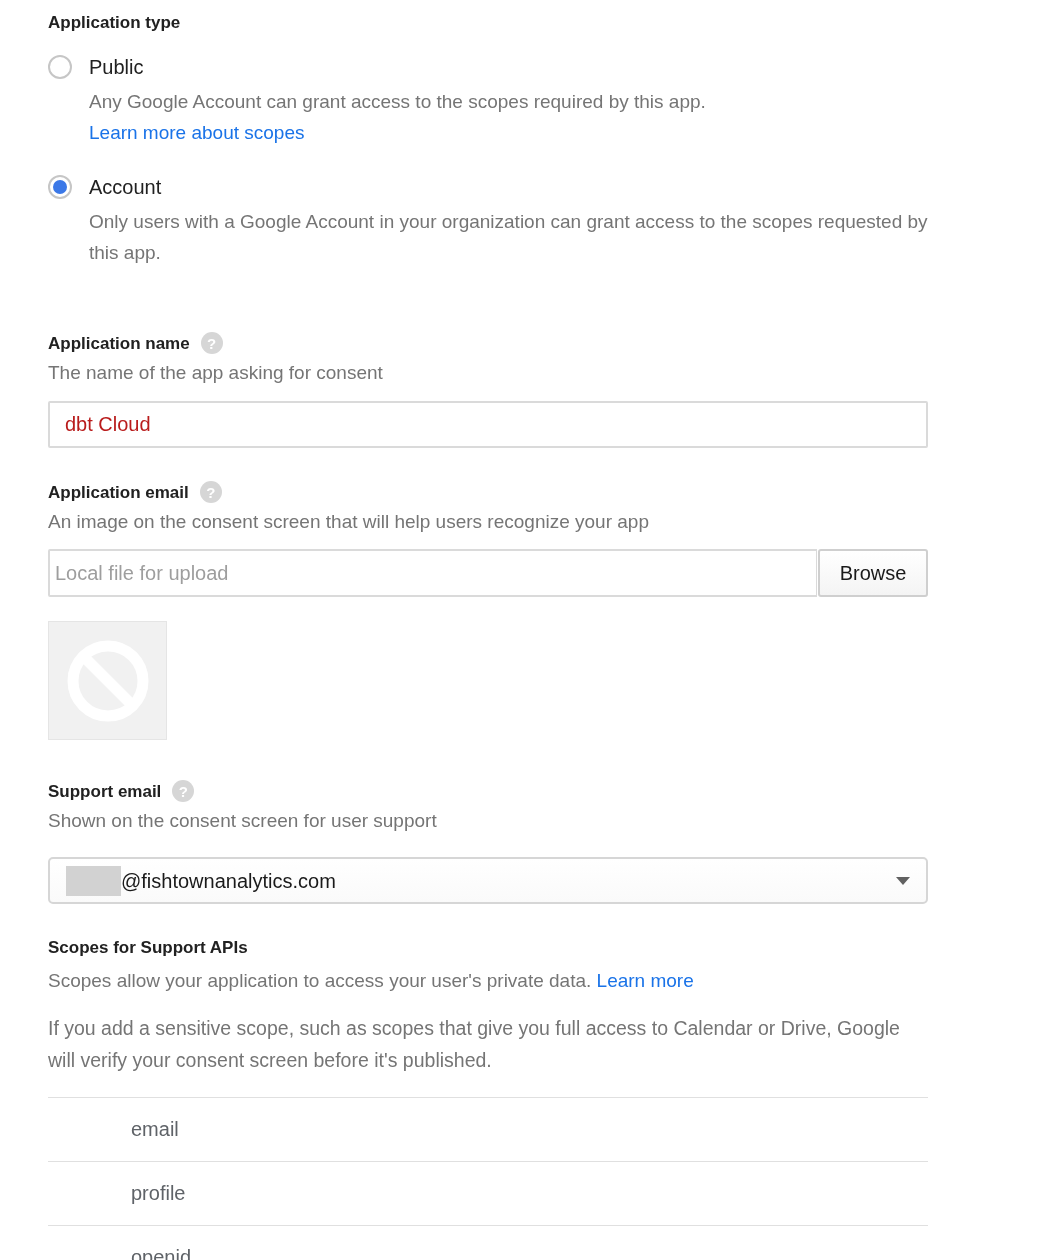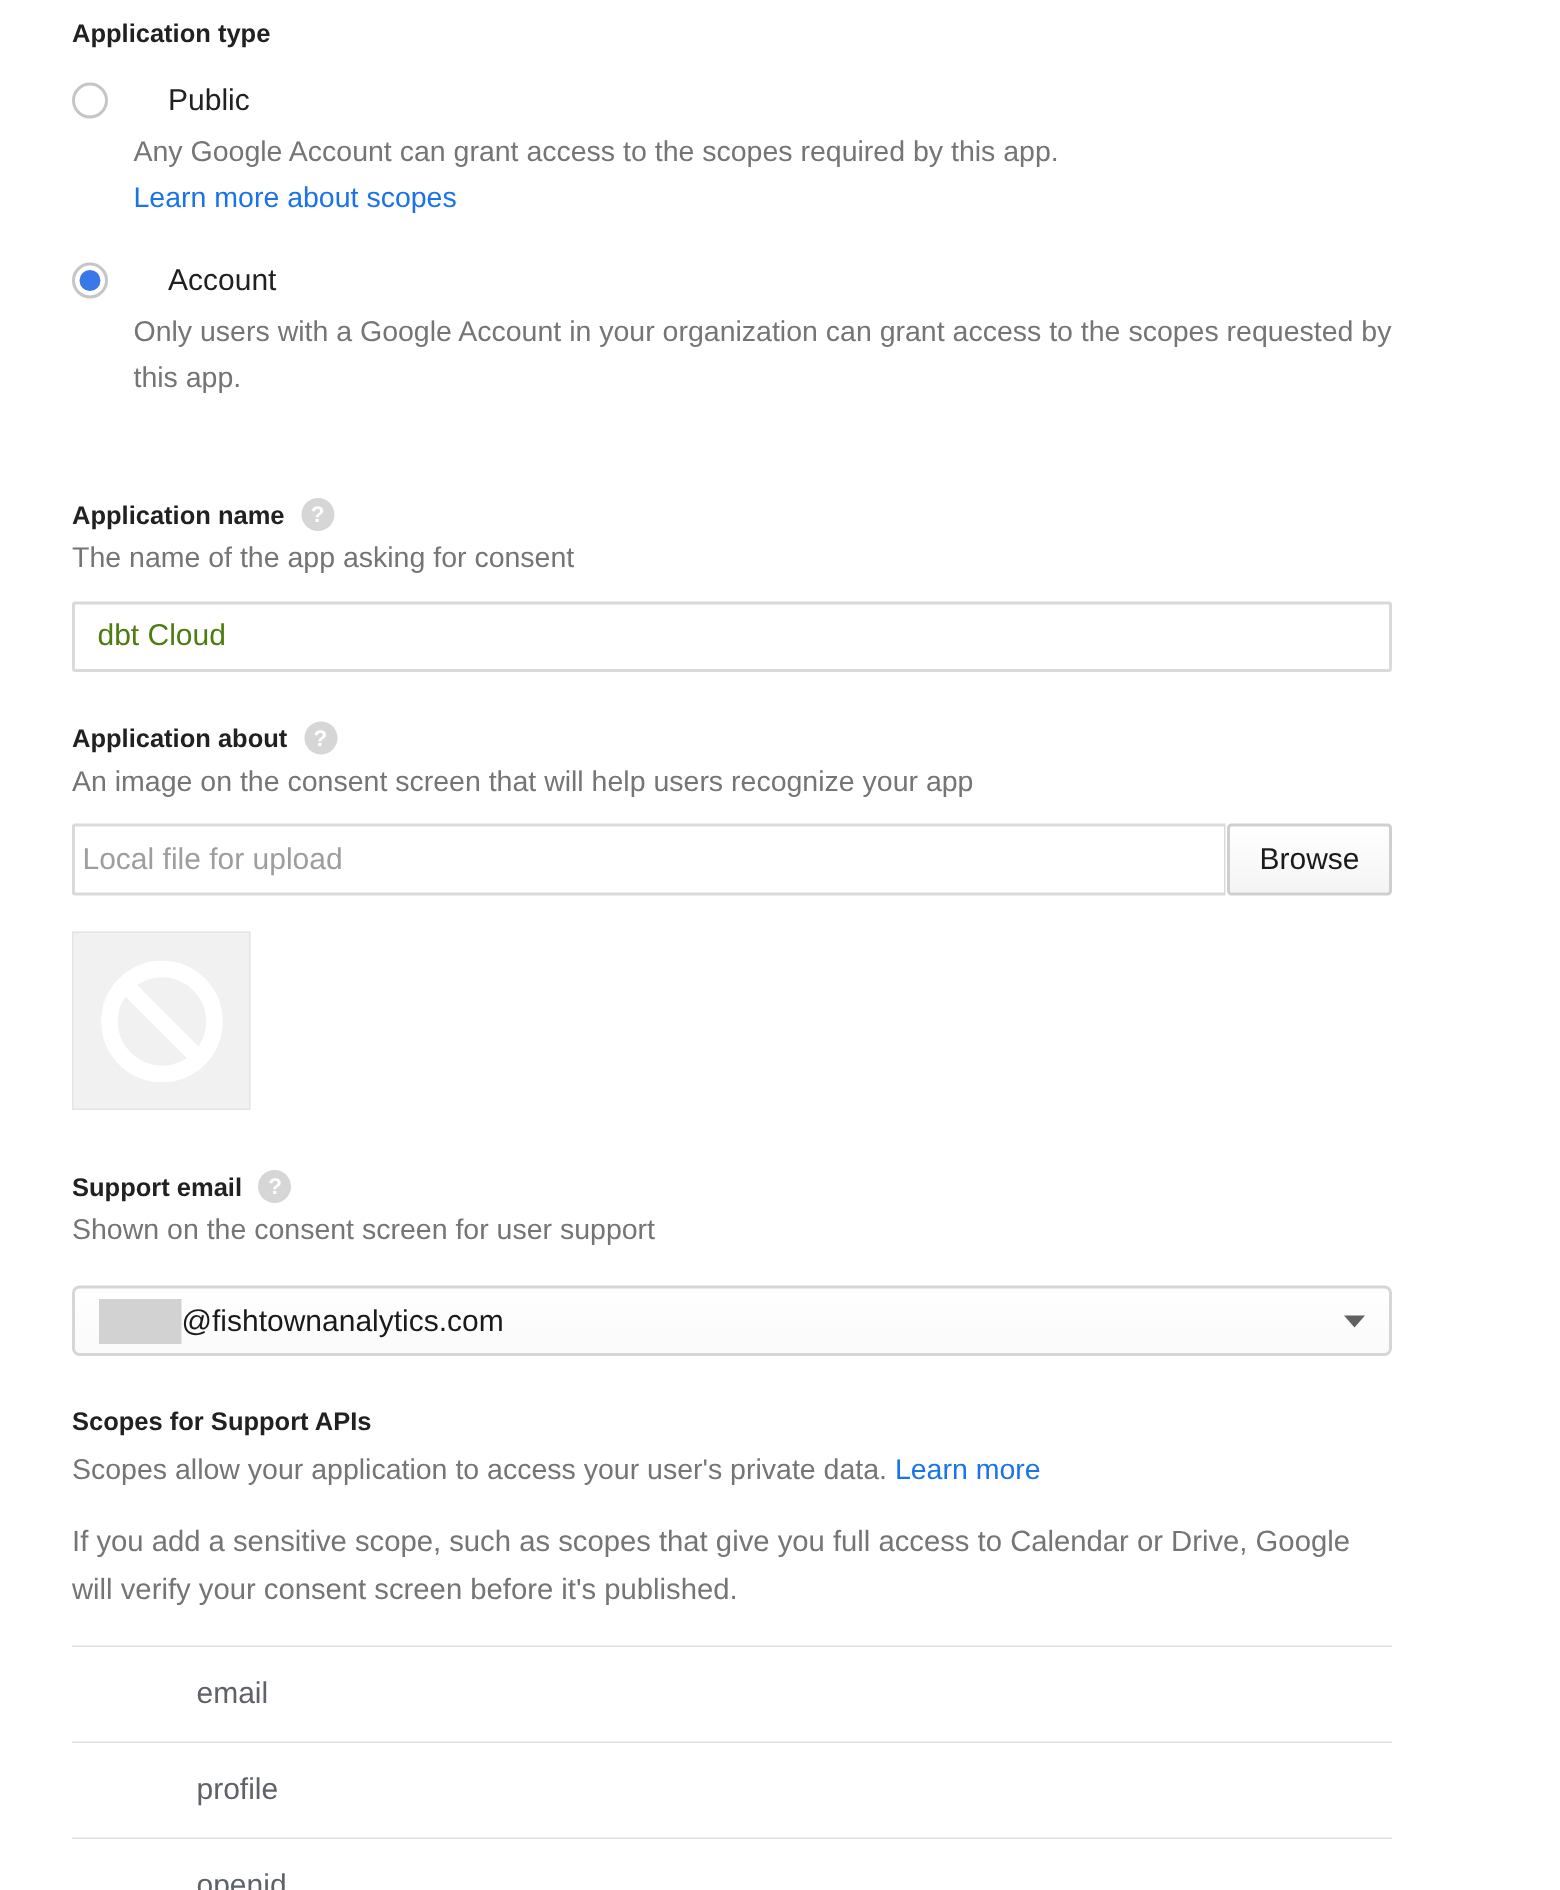--- a/index.html
+++ b/index.html
@@ -7,42 +7,42 @@
     width:1040px;height:1260px;overflow:hidden;
     font-family:"Liberation Sans","DejaVu Sans",sans-serif;
     color:#212121;-webkit-font-smoothing:antialiased;
   }
   .page{padding:12px 48px 0 48px;width:880px;}
 
   .section-label{font-size:17px;font-weight:700;color:#212121;line-height:21px;}
 
   
   .radio-option{margin-top:22px;}
-  .radio-row{display:flex;align-items:center;gap:23px;}
+  .radio-row{display:flex;align-items:center;}
   .radio{width:20px;height:20px;border:2px solid #c6c6c6;border-radius:50%;
          background:#fff;flex:0 0 auto;position:relative;}
   .radio .dot{display:none;}
   .radio.selected .dot{display:block;position:absolute;left:50%;top:50%;
          width:14px;height:14px;margin:-7px 0 0 -7px;border-radius:50%;background:#3b78e7;}
   .radio-label{margin-left:17px;font-size:20px;color:#212121;line-height:24px;}
   .radio-body{margin-left:41px;margin-top:7px;}
   .radio-desc{font-size:19px;color:#757575;line-height:31px;max-width:850px;}
   .link{color:#1a73e8;text-decoration:none;font-size:19px;line-height:31px;cursor:pointer;}
 
   
   .field-section{margin-top:64px;}
   .field-head{display:flex;align-items:center;}
   .help-icon{width:22px;height:22px;border-radius:50%;background:#d6d6d6;margin-left:11px;
              display:flex;align-items:center;justify-content:center;
              color:#ffffff;font-size:15px;font-weight:700;line-height:1;user-select:none;}
   .field-sub{font-size:19px;color:#757575;line-height:29px;margin-top:4px;}
 
   .text-input{box-sizing:border-box;width:880px;height:47px;margin-top:14px;
               border:2px solid #dadada;border-radius:2px;background:#fff;
-              font-family:inherit;font-size:20px;color:#4d7c0f;padding:0 15px;outline:none;}
+              font-family:inherit;font-size:20px;color:#b91c1c;padding:0 15px;outline:none;}
 
   .logo-section{margin-top:33px;}
   .file-row{display:flex;margin-top:13px;align-items:stretch;}
   .file-input{box-sizing:border-box;flex:1 1 auto;height:48px;border:2px solid #dadada;
               border-right:1px solid #dadada;border-radius:2px 0 0 2px;background:#fff;
               font-family:inherit;font-size:20px;color:#212121;padding:0 5px;outline:none;}
   .file-input::placeholder{color:#9e9e9e;opacity:1;}
   .browse-btn{box-sizing:border-box;width:110px;height:48px;margin-left:1px;
               border:2px solid #cfcfcf;border-radius:3px;
               background:linear-gradient(#ffffff,#f4f4f4);
@@ -105,21 +105,21 @@
     <div class="field-head">
       <span class="section-label">Application name</span>
       <span class="help-icon">?</span>
     </div>
     <div class="field-sub">The name of the app asking for consent</div>
     <input class="text-input" type="text" value="dbt Cloud" style="">
   </div>
 
   <div class="field-section logo-section">
     <div class="field-head">
-      <span class="section-label">Application about</span>
+      <span class="section-label">Application email</span>
       <span class="help-icon">?</span>
     </div>
     <div class="field-sub">An image on the consent screen that will help users recognize your app</div>
     <div class="file-row">
       <input class="file-input" type="text" placeholder="Local file for upload" style="">
       <button class="browse-btn">Browse</button>
     </div>
     <div class="logo-preview">
       <svg width="92" height="92" viewBox="0 0 92 92">
         <circle cx="46" cy="46" r="35" fill="none" stroke="#ffffff" stroke-width="11"></circle>

